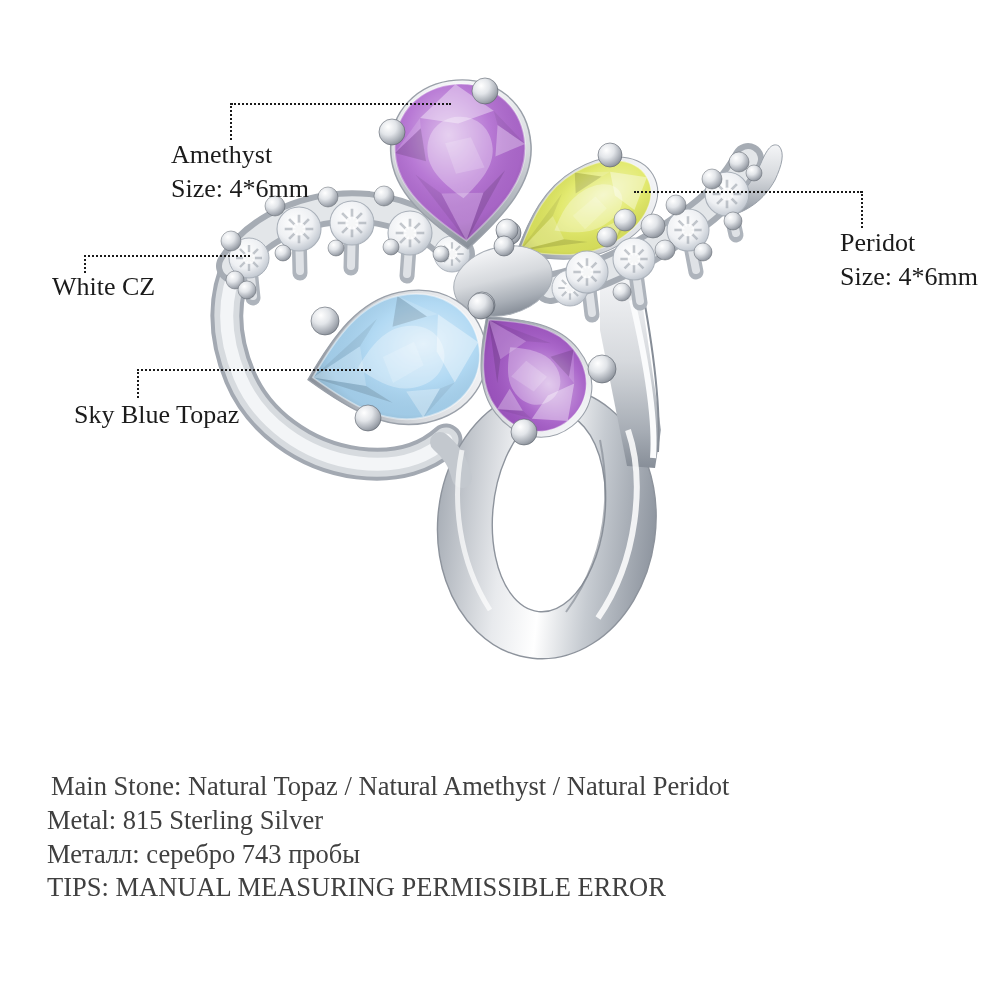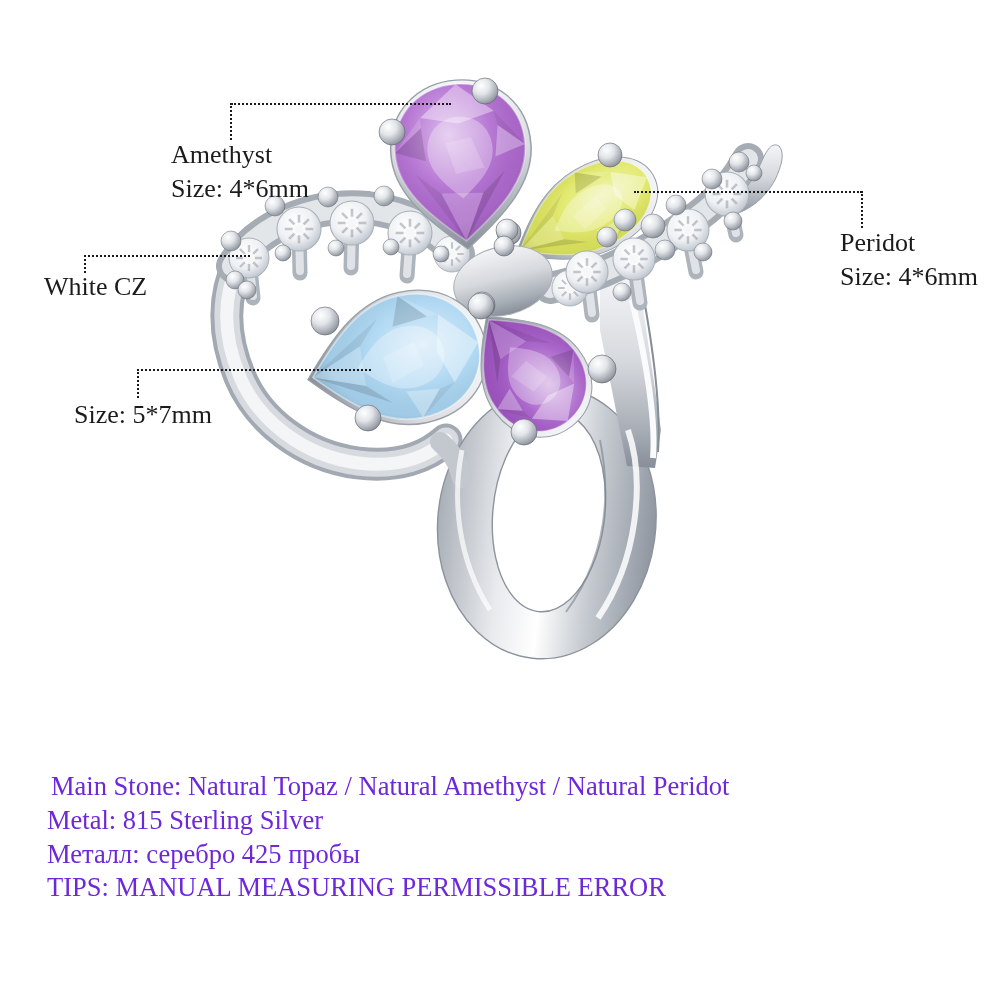--- a/index.html
+++ b/index.html
@@ -2,21 +2,21 @@
 <html><head>
 <meta charset="utf-8">
 <style>
   html,body{margin:0;padding:0;background:#fff;}
   #stage{position:relative;width:1000px;height:1000px;background:#ffffff;overflow:hidden;
          font-family:"Liberation Serif","DejaVu Serif",serif;}
   #ring-svg{position:absolute;left:0;top:0;}
   .callout-label{position:absolute;font-size:26px;line-height:34px;color:#1b1b1b;white-space:nowrap;}
   .hline{position:absolute;border-top:2px dotted #1a1a1a;height:0;}
   .vline{position:absolute;border-left:2px dotted #1a1a1a;width:0;}
-  #footer{position:absolute;left:47px;top:770px;font-size:26.5px;line-height:33.8px;color:#6d28d9;white-space:nowrap;}
+  #footer{position:absolute;left:47px;top:770px;font-size:26.5px;line-height:33.8px;color:#404040;white-space:nowrap;}
   #footer .l0{margin-left:4px;}
 </style>
 </head>
 <body>
 
 <div id="stage">
 
   <svg id="ring-svg" width="1000" height="1000" viewBox="0 0 1000 1000">
     <defs>
       <path id="pear" d="M0,75 C-26,46 -45,20 -45,-14 C-45,-53 -24,-76 0,-76 C24,-76 45,-53 45,-14 C45,20 26,46 0,75 Z"></path>
@@ -226,30 +226,30 @@
 
   <div class="hline" style="left:634px;top:191px;width:228px;"></div>
   <div class="vline" style="left:861px;top:191px;height:37px;"></div>
   <div class="callout-label" style="left:812px;top:226px;margin-left:28px;">
     <div>Peridot</div>
     <div>Size: 4*6mm</div>
   </div>
 
   <div class="hline" style="left:84px;top:255px;width:166px;"></div>
   <div class="vline" style="left:84px;top:255px;height:18px;"></div>
-  <div class="callout-label" style="left:44px;top:270px;">
+  <div class="callout-label" style="left:52px;top:270px;">
     <div>White CZ</div>
   </div>
 
   <div class="hline" style="left:137px;top:369px;width:234px;"></div>
   <div class="vline" style="left:137px;top:369px;height:29px;"></div>
   <div class="callout-label" style="left:74px;top:398px;">
-    <div>Size: 5*7mm</div>
+    <div>Sky Blue Topaz</div>
   </div>
 
   <div id="footer">
     <div class="l0">Main Stone: Natural Topaz / Natural Amethyst / Natural Peridot</div>
     <div>Metal: 815 Sterling Silver</div>
-    <div>Металл: серебро 425 пробы</div>
+    <div>Металл: серебро 743 пробы</div>
     <div>TIPS: MANUAL MEASURING PERMISSIBLE ERROR</div>
   </div>
 
 </div>
 
 </body></html>

